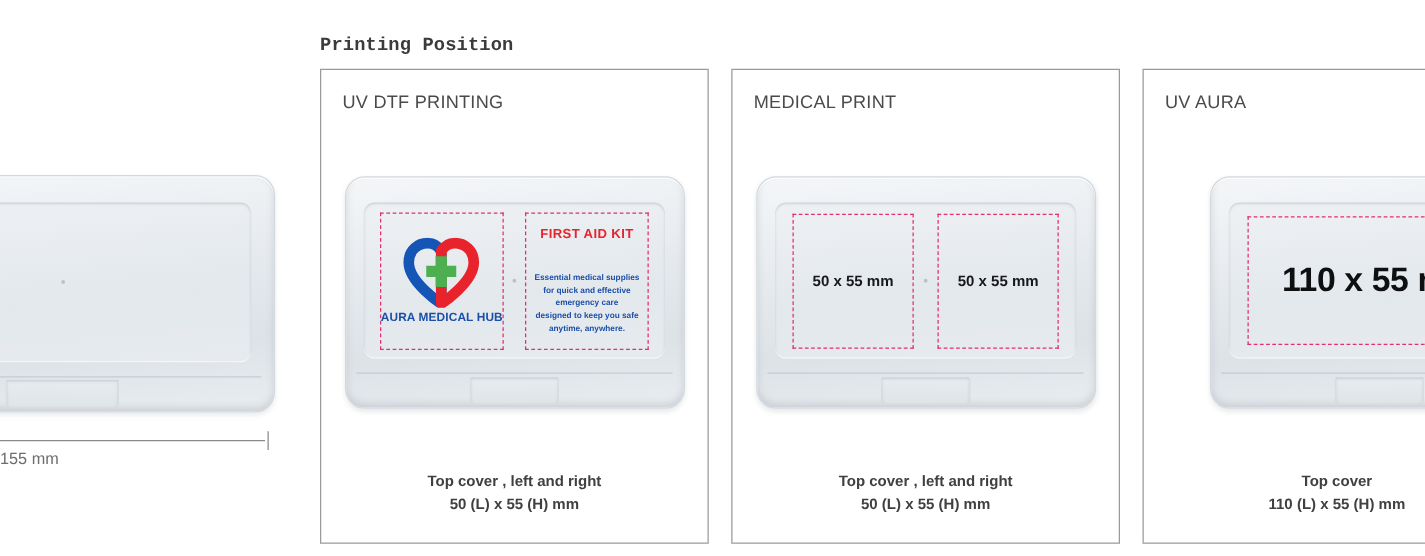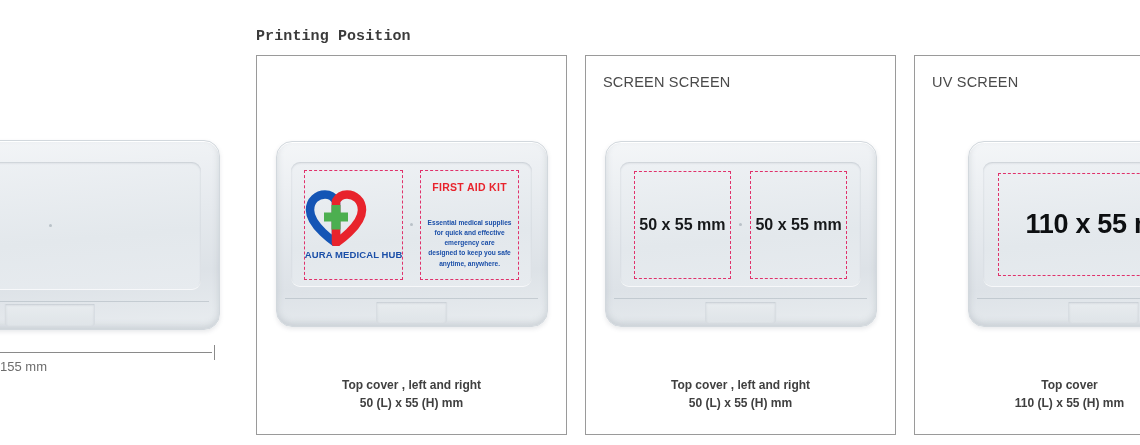--- a/index.html
+++ b/index.html
@@ -192,40 +192,40 @@
     display: flex; align-items: center; justify-content: center;
   }
   
   .pa-full-3 {
     left: 6.5%; right: 6.5%;
     top: 9%; height: 82%;
     display: flex; align-items: center; justify-content: center;
   }
 
   .size-label {
-    font-size: 16px;
+    font-size: 12px;
     font-weight: bold;
     color: #16181a;
     white-space: nowrap;
   }
   .size-label-big {
     font-size: 27px;
     font-weight: bold;
     color: #0d0f11;
     white-space: nowrap;
     letter-spacing: -.3px;
   }
 
   
   .logo-wrap {
     position: absolute;
     left: 0; right: 0; top: 0; bottom: 0;
     display: flex;
     flex-direction: column;
-    align-items: flex-start;
+    align-items: center;
     justify-content: center;
     gap: 3px;
   }
   .logo-heart { width: 62px; height: 56px; display: block; }
   .logo-text {
     font-size: 9.5px;
     font-weight: bold;
     color: #1b4fa8;
     letter-spacing: .1px;
     white-space: nowrap;
@@ -276,20 +276,21 @@
   <div class="dim-line"></div>
   <div class="dim-tick"></div>
   <div class="dim-label">155 mm</div>
 </div>
 
 <div class="section-title">Printing Position</div>
 
 <div class="cards">
 
   <div class="card card-1">
+    <div class="card-title">UV DTF PRINTING</div>
 
     <div class="card-stage">
       <div class="box box-c1">
         <div class="box-inner">
           <div class="box-dot"></div>
 
           <div class="print-area pa-left-1">
             <div class="logo-wrap">
               <svg class="logo-heart" viewBox="0 0 124 112">
                 <path d="M62 106 C62 106 10 72 10 40 C10 20 25 9 40 9 C51 9 58 15 62 22 L62 106 Z" fill="none" stroke="#1455b5" stroke-width="17" stroke-linejoin="round"></path>
@@ -318,21 +319,21 @@
       </div>
     </div>
 
     <div class="card-caption">
       <div>Top cover , left and right</div>
       <div>50 (L) x 55 (H) mm</div>
     </div>
   </div>
 
   <div class="card card-2">
-    <div class="card-title">SCREEN SCREEN</div>
+    <div class="card-title">MEDICAL PRINT</div>
 
     <div class="card-stage">
       <div class="box box-c2">
         <div class="box-inner">
           <div class="box-dot"></div>
 
           <div class="print-area pa-left-2">
             <span class="size-label">50 x 55 mm</span>
           </div>
 
@@ -345,21 +346,21 @@
       </div>
     </div>
 
     <div class="card-caption">
       <div>Top cover , left and right</div>
       <div>50 (L) x 55 (H) mm</div>
     </div>
   </div>
 
   <div class="card card-3">
-    <div class="card-title">UV SCREEN</div>
+    <div class="card-title">UV AURA</div>
 
     <div class="card-stage">
       <div class="box box-c3 clip-shift">
         <div class="box-inner">
           <div class="print-area pa-full-3">
             <span class="size-label-big">110 x 55 mm</span>
           </div>
         </div>
         <div class="box-latch"></div>
       </div>

